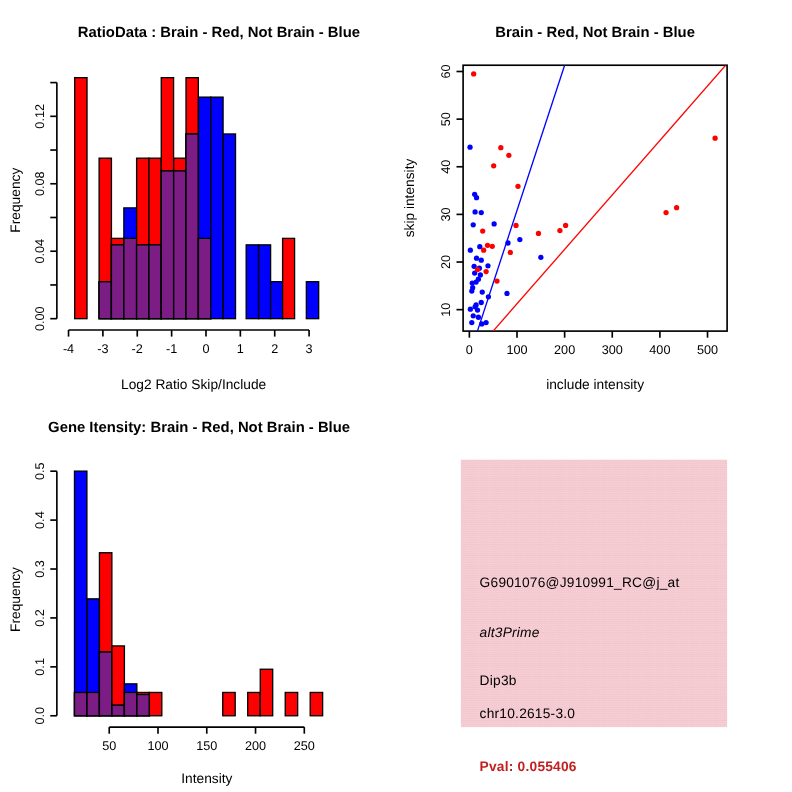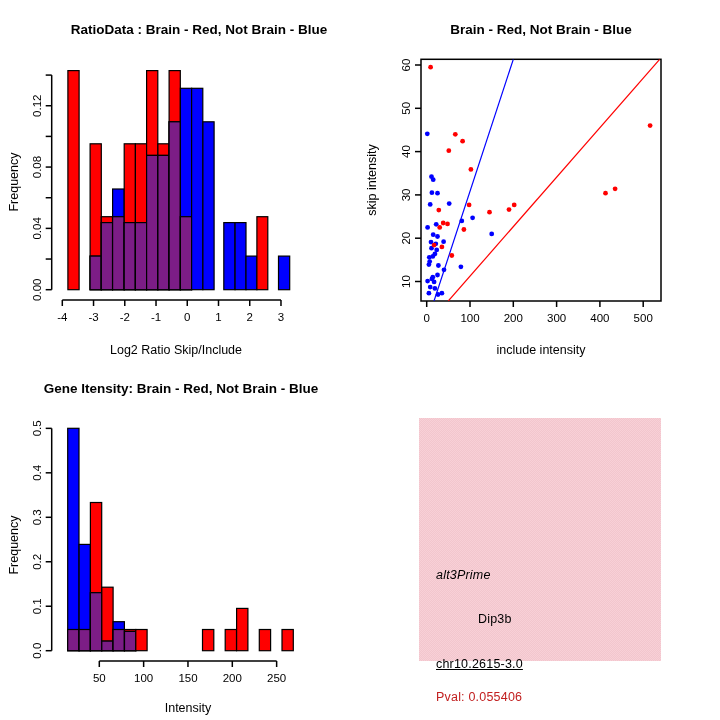--- a/index.html
+++ b/index.html
@@ -6,21 +6,21 @@
   .canvas{position:relative;width:720px;height:720px;background:#ffffff;overflow:hidden;
           font-family:"Liberation Sans", sans-serif;}
   .panel{position:absolute;width:360px;height:360px;}
   #p-tl{left:0;top:0;} #p-tr{left:360px;top:0;} #p-bl{left:0;top:360px;} #p-br{left:360px;top:360px;}
   svg text{font-family:"Liberation Sans", sans-serif;fill:#000;}
   .info-box{position:absolute;left:59px;top:58px;width:242px;height:243px;
             background-color:#f2c6cd;
             background-image:conic-gradient(from 0deg,#f8d0d7 25%,rgba(0,0,0,0) 0 50%,#f8d0d7 0 75%,rgba(0,0,0,0) 0);
             background-size:2px 2px;}
   .info-line{position:absolute;left:17px;font-size:12.5px;color:#000;white-space:nowrap;letter-spacing:0.2px;}
-  .l1{top:105px;} .l2{top:150px;font-style:italic;} .l3{top:194px;margin-left:42px;} .l4{top:239px;text-decoration:underline;} .l5{top:272px;}
+  .l1{top:105px;} .l2{top:150px;font-style:italic;} .l3{top:194px;} .l4{top:224px;} .l5{top:272px;}
 </style>
 </head>
 <body>
 
 <div class="canvas">
   <div class="panel" id="p-tl">
     <svg id="svg-ratio" width="360" height="360">
         <rect x="67.9" y="70.6" width="11.2" height="219.1" fill="#ff0000" stroke="#000" stroke-width="1.2"></rect>
         <rect x="90.1" y="143.8" width="11.2" height="145.9" fill="#ff0000" stroke="#000" stroke-width="1.2"></rect>
         <rect x="90.1" y="256.1" width="11.2" height="33.6" fill="#0000ff" stroke="#000" stroke-width="1.2"></rect>
@@ -235,19 +235,20 @@
         <text x="232.305" y="322" font-size="11.5" text-anchor="middle">200</text>
         <line x1="276.64" y1="301" x2="276.64" y2="307" stroke="#000" stroke-width="1.5"></line>
         <text x="276.64" y="322" font-size="11.5" text-anchor="middle">250</text>
         <text x="181" y="33" font-size="13.5" text-anchor="middle" font-weight="bold">Gene Itensity: Brain - Red, Not Brain - Blue</text>
         <text x="188" y="352" font-size="12.5" text-anchor="middle">Intensity</text>
         <text x="14" y="185" font-size="12.5" text-anchor="middle" transform="rotate(-90 14 185)" dominant-baseline="central">Frequency</text>
       </svg>
   </div>
   <div class="panel" id="p-br">
     <div class="info-box">
+      <div class="info-line l1">G6901076@J910991_RC@j_at</div>
       <div class="info-line l2">alt3Prime</div>
       <div class="info-line l3">Dip3b</div>
       <div class="info-line l4">chr10.2615-3.0</div>
-      <div class="info-line l5" id="pval-line" style="color: rgb(194, 32, 32);">Pval: 0.055406</div>
+      <div class="info-line l5" id="pval-line" style="color: rgb(194, 32, 32); font-weight: bold;">Pval: 0.055406</div>
     </div>
   </div>
 </div>
 
 </body></html>

